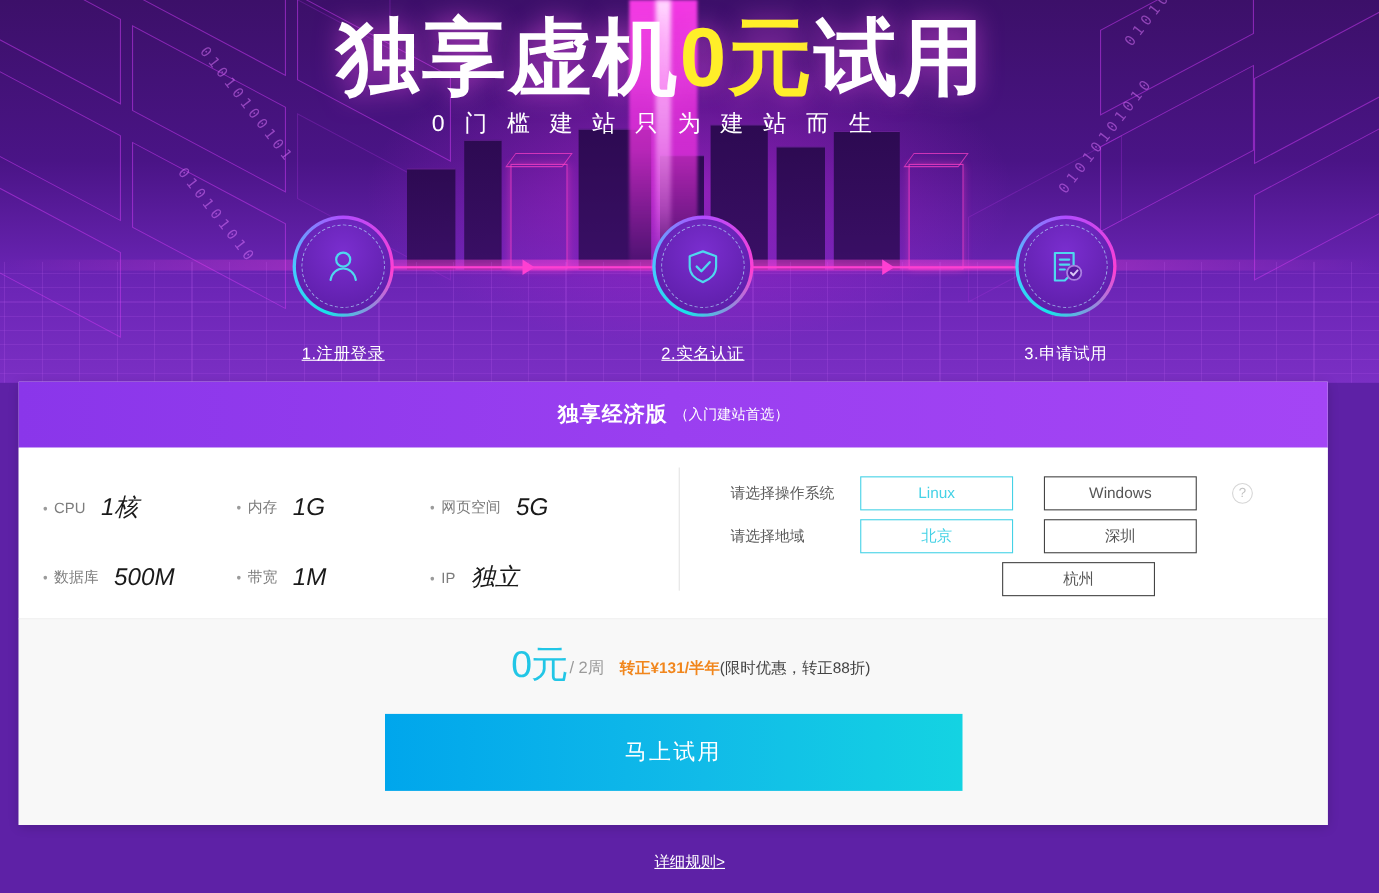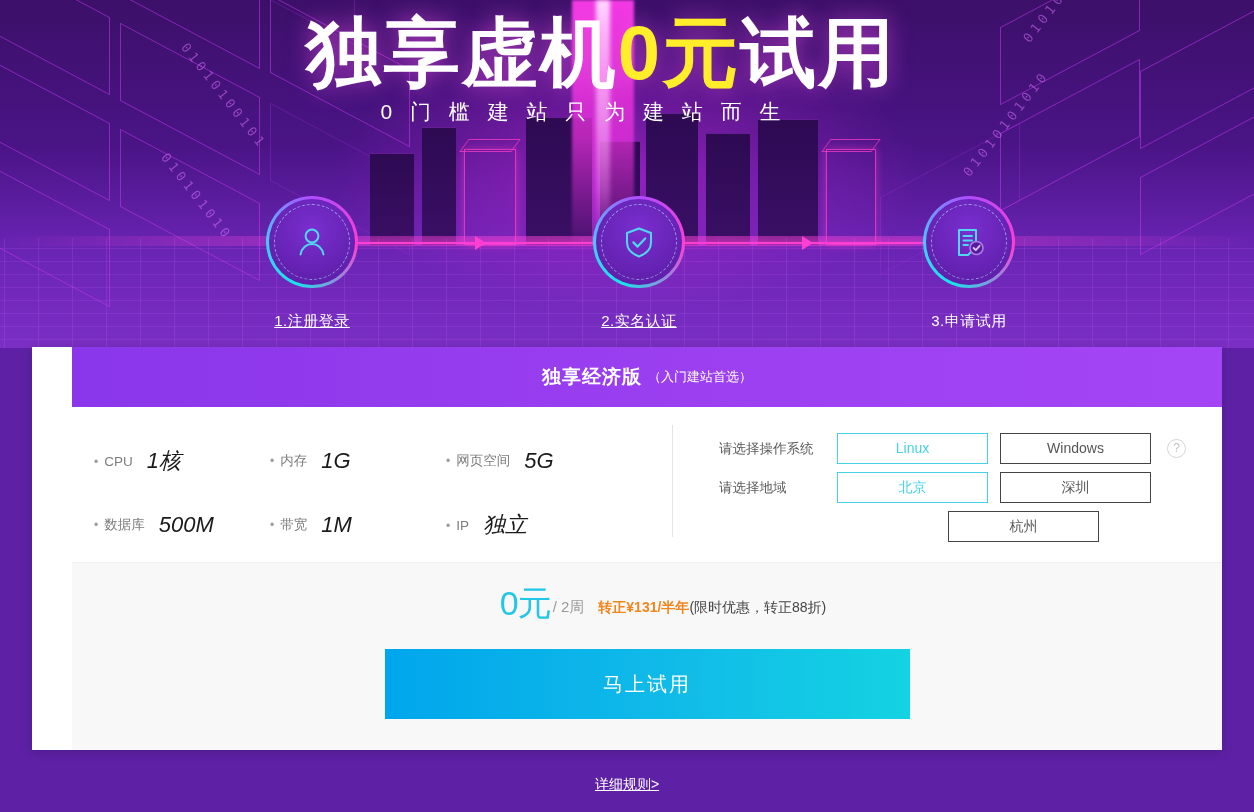--- a/index.html
+++ b/index.html
@@ -87,21 +87,21 @@
   .hero-title {
     position: absolute; left: 0; top: 10px; width: 1202px;
     text-align: center;
     font-size: 76px; line-height: 86px; font-weight: bold;
     color: #ffffff;
     letter-spacing: 2px;
     text-shadow: 0 0 22px rgba(255,90,240,.55);
   }
   .hero-title .hl { color: #ffee29; }
   .hero-sub {
-    position: absolute; left: 0; top: 98px; width: 1167px;
+    position: absolute; left: 12px; top: 98px; width: 1167px;
     text-align: center;
     font-size: 21px; color: #ffffff; letter-spacing: 6px;
     font-weight: normal;
   }
 
   
   .steps { position: absolute; left: 12px; top: 196px; width: 1254px; height: 140px; }
   .connector {
     position: absolute; top: 46px; height: 2px;
     background: #ff3fd2;
@@ -131,25 +131,24 @@
     content: ""; position: absolute; inset: 5px; border-radius: 50%;
     border: 1.2px dashed rgba(180,230,255,.65);
   }
   .step-label {
     margin-top: 24px; font-size: 15px; color: #ffffff; letter-spacing: .5px;
   }
   .step-label.link { text-decoration: underline; cursor: pointer; }
 
   
   .card {
-    position: absolute; left: 32px; top: 347px;
+    position: absolute; left: 17px; top: 347px;
     width: 1190px; height: 403px;
     background: #ffffff;
     box-shadow: 0 2px 10px rgba(0,0,0,.18);
-    padding-left: 40px;
   }
   .card-head {
     height: 60px;
     background: linear-gradient(90deg, #8a36ea 0%, #9a3ff0 50%, #a445f5 100%);
     display: flex; align-items: center; justify-content: center;
     color: #fff;
   }
   .card-head .name { font-size: 19px; font-weight: bold; letter-spacing: 1px; }
   .card-head .note { font-size: 13px; margin-left: 6px; font-weight: normal; }
 
@@ -170,24 +169,24 @@
   }
   .spec .v {
     font-size: 22px; color: #1a1a1a; margin-left: 14px; white-space: nowrap; font-style: italic;
   }
   .vdiv { width: 1px; height: 112px; margin-top: 18px; background: #e4e4e4; }
 
   .options { flex: 1; padding: 26px 0 0 46px; }
   .optrow { display: flex; align-items: center; margin-bottom: 8px; }
   .optlabel { width: 118px; font-size: 13.5px; color: #5b5b5b; white-space: nowrap; }
   .optbtn {
-    width: 151px; height: 31px; line-height: 29px;
+    width: 139px; height: 31px; line-height: 29px;
     border: 1px solid #444; background: #fff;
     font-size: 14px; color: #555; text-align: center;
-    margin-right: 12px; cursor: pointer; user-select: none;
+    margin-right: 28px; cursor: pointer; user-select: none;
   }
   .optbtn.sel { border-color: #45d2e6; color: #45d2e6; }
   .helpicon {
     width: 19px; height: 19px; border-radius: 50%;
     border: 1px solid #d6d6d6; color: #c2c2c2;
     font-size: 12px; line-height: 17px; text-align: center;
     margin-left: 4px; cursor: pointer;
   }
   .optrow.second { margin-left: 0; }
   .optrow.third { margin-left: 118px; justify-content: center; }

